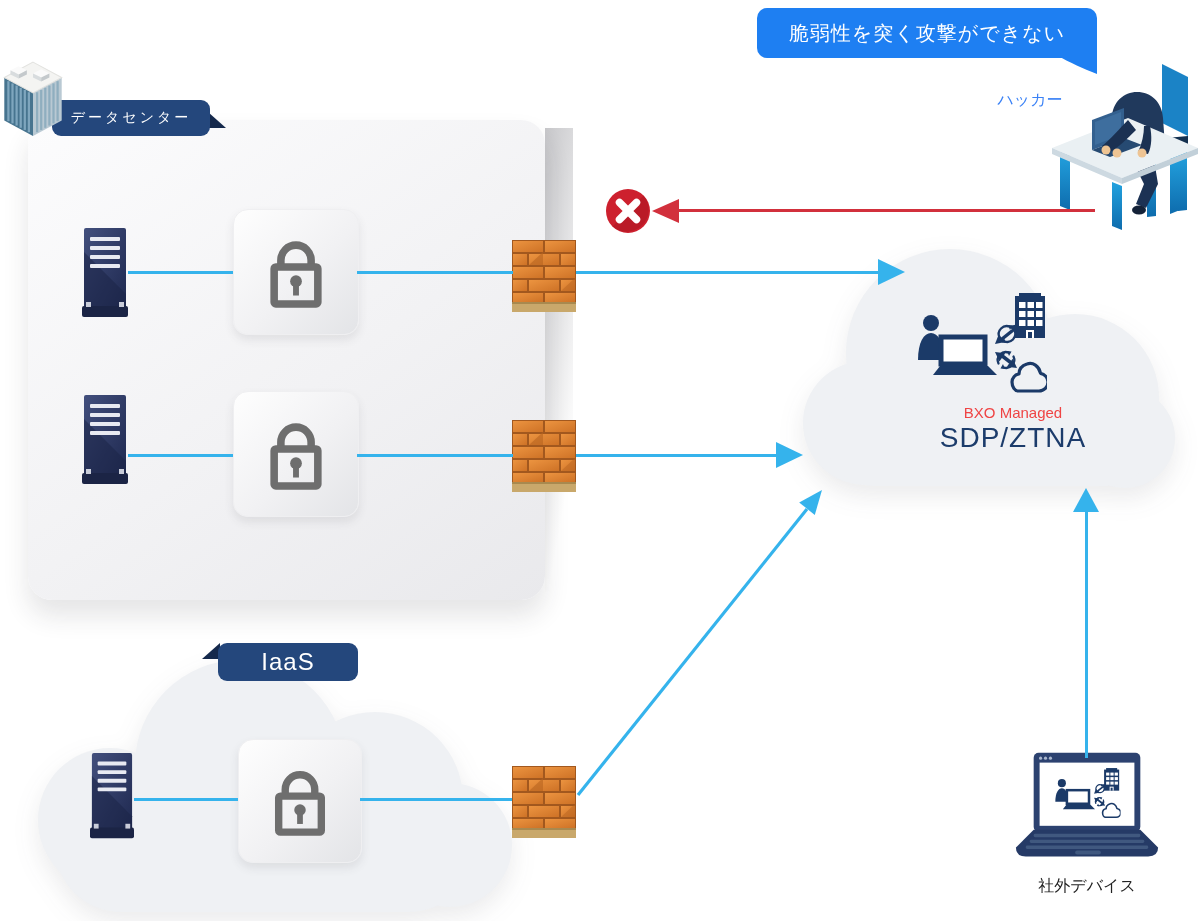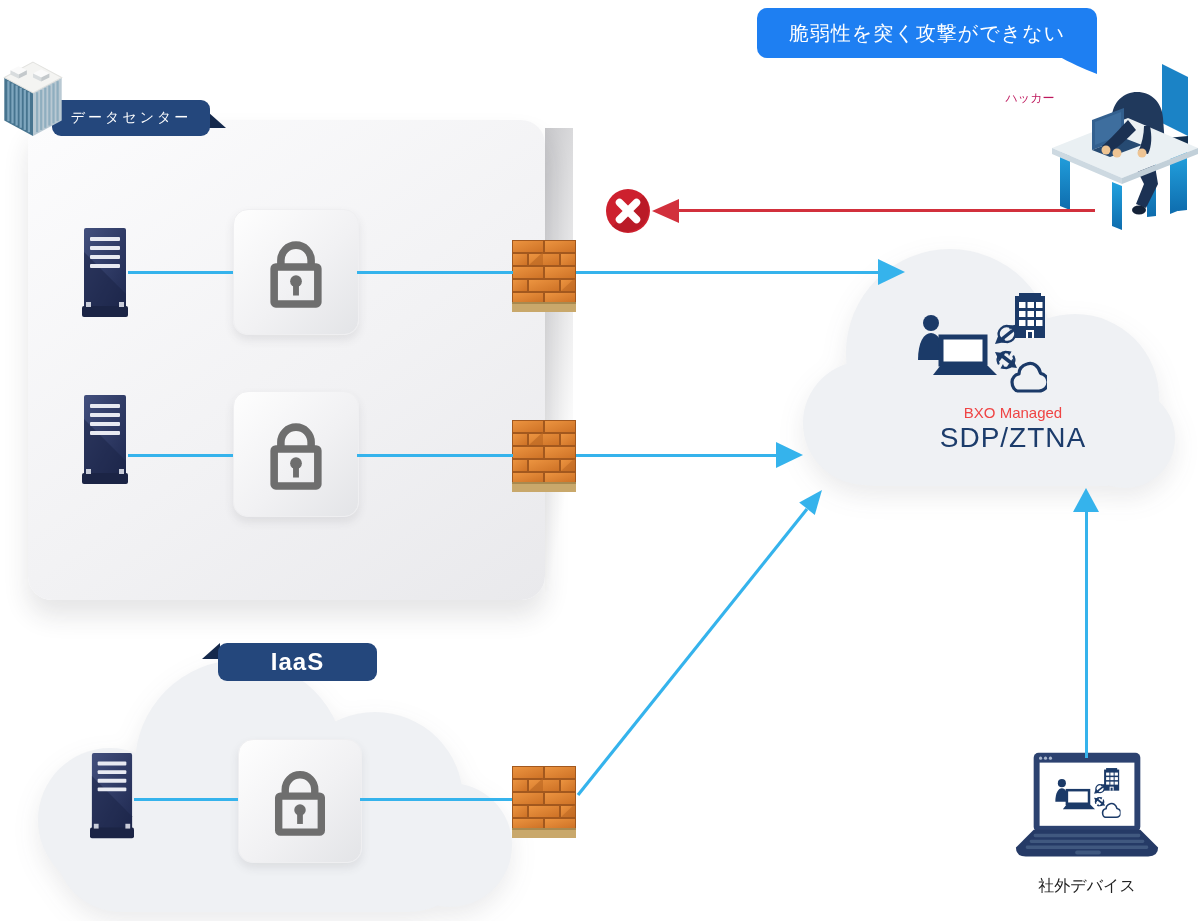--- a/index.html
+++ b/index.html
@@ -5,35 +5,35 @@
   html,body{margin:0;padding:0;background:#fff;}
   .stage{position:relative;width:1200px;height:921px;background:#fff;overflow:hidden;
          font-family:"Liberation Sans","DejaVu Sans",sans-serif;}
   .abs{position:absolute;}
   .nowrap{white-space:nowrap;}
 
   
   .bubble{left:757px;top:8px;width:340px;height:50px;background:#1E7FF2;border-radius:10px 10px 2px 10px;
           display:flex;align-items:center;justify-content:center;color:#fff;font-size:20px;letter-spacing:1px;}
   .bubble-tail{left:1058px;top:56px;}
-  .hacker-label{left:985px;top:90px;width:90px;text-align:center;font-size:12px;color:#be185d;}
+  .hacker-label{left:985px;top:90px;width:90px;text-align:center;font-size:16px;color:#3b82f6;}
 
   
   .dc-shadow{left:545px;top:128px;width:28px;height:464px;
              background:linear-gradient(100deg,rgba(70,70,80,.30),rgba(70,70,80,0) 78%);}
   .dc-card{left:28px;top:120px;width:517px;height:480px;border-radius:24px;
            background:linear-gradient(145deg,#FCFCFD 0%,#F2F2F4 55%,#E9E9EC 100%);
            box-shadow:0 16px 26px rgba(40,40,50,.12);}
 
   
   .tag{background:#24477C;color:#fff;display:flex;align-items:center;justify-content:center;z-index:6;}
   .tag-dc{left:52px;top:100px;width:158px;height:36px;border-radius:9px;font-size:14px;letter-spacing:3px;}
   .fold-dc{left:208px;top:112px;width:18px;height:16px;background:#15294C;
            clip-path:polygon(0 0,100% 100%,0 100%);z-index:5;}
-  .tag-iaas{left:218px;top:643px;width:159px;height:38px;border-radius:9px;font-size:24px;font-weight:bold;letter-spacing:1px;}
+  .tag-iaas{left:218px;top:643px;width:140px;height:38px;border-radius:9px;font-size:24px;font-weight:normal;letter-spacing:1px;}
   .fold-iaas{left:202px;top:643px;width:18px;height:16px;background:#15294C;
              clip-path:polygon(100% 0,100% 100%,0 100%);z-index:5;}
 
   
   .lock-card{width:124px;height:124px;border-radius:15px;border:1px solid #EFEFF1;
              background:linear-gradient(135deg,#FEFEFE 0%,#F1F1F3 55%,#E3E4E7 100%);
              box-shadow:0 5px 10px rgba(60,60,70,.10);display:flex;align-items:center;justify-content:center;z-index:4;}
 
   
   .lbl{color:#222;font-size:15px;text-align:center;}

